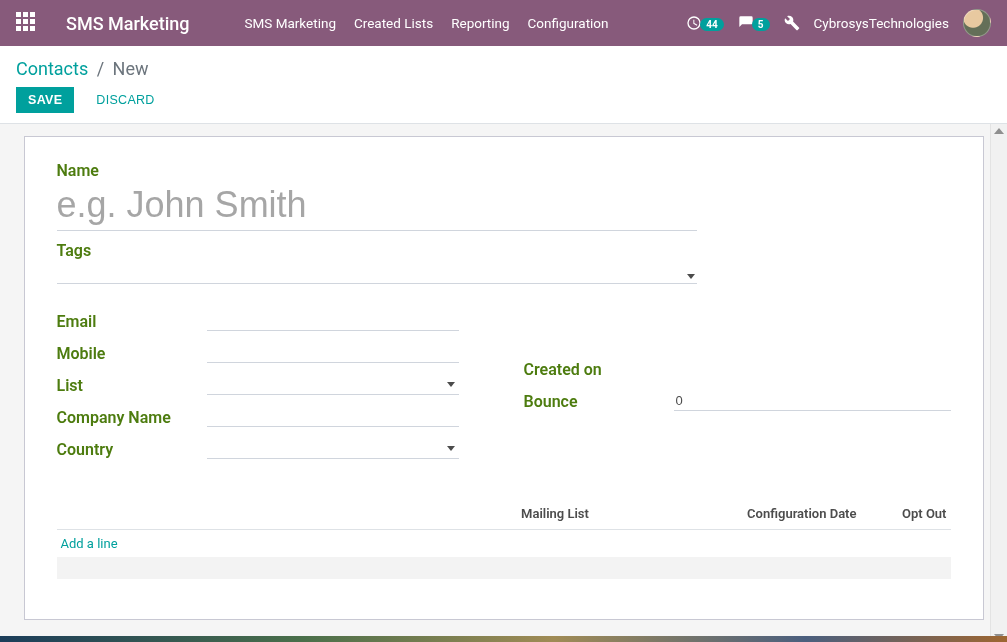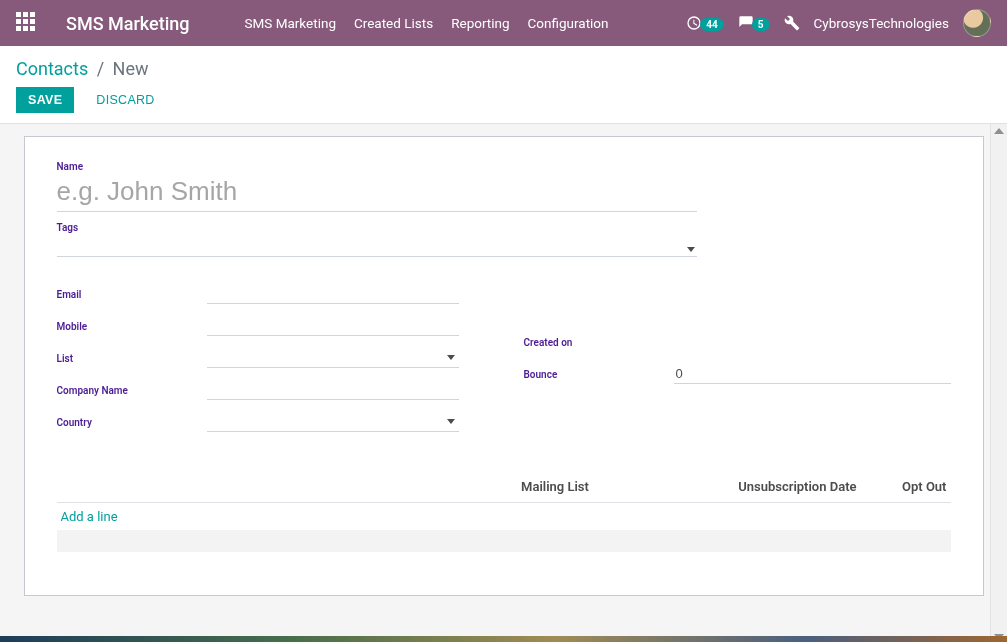--- a/index.html
+++ b/index.html
@@ -27,24 +27,24 @@
   .breadcrumb .sep { color: #6c757d; padding: 0 4px; }
   .breadcrumb .cur { color: #6c757d; }
   .buttons { display: flex; gap: 10px; align-items: center; }
   .btn { padding: 6px 12px; font-size: 12.5px; border: none; cursor: pointer; font-weight: 600; letter-spacing: .3px; }
   .btn-primary { background: #00a09d; color: #fff; }
   .btn-link { background: transparent; color: #00a09d; font-weight: 500; }
 
   
   .view { padding: 12px 16px; background: #f5f5f5; height: calc(642px - 46px - 76px); overflow-y: auto; position: relative; }
   .sheet { background: #fff; border: 1px solid #c8c8d3; max-width: 960px; margin: 0 auto; padding: 24px 32px 40px; min-height: 460px; }
-  .label { font-weight: 600; color: #4c1d95; font-size: 10px; }
+  .label { font-weight: 600; color: #4d7c0f; font-size: 16px; }
 
   .name-block { margin-bottom: 10px; }
-  .name-input { width: 640px; font-size: 26px; color: #9b9b9b; border: none; border-bottom: 1px solid #d0d5dd; padding: 4px 0; outline: none; }
+  .name-input { width: 640px; font-size: 36px; color: #9b9b9b; border: none; border-bottom: 1px solid #d0d5dd; padding: 4px 0; outline: none; }
   .name-input::placeholder { color: #A6A6A6; }
 
   .tags-block { margin-bottom: 26px; }
   .tags-input-wrap { position: relative; width: 640px; border-bottom: 1px solid #d0d5dd; height: 24px; display:flex; align-items:center; }
   .caret { position: absolute; right: 2px; bottom: 4px; width: 0; height: 0; border-left: 4px solid transparent; border-right: 4px solid transparent; border-top: 5px solid #4c4c4c; }
 
   .two-col { display: flex; gap: 40px; align-items: center; }
   .col { flex: 1; }
   .field-row { display: flex; align-items: center; margin-bottom: 10px; min-height: 22px; }
   .field-row .label { width: 150px; flex-shrink: 0; }
@@ -183,21 +183,21 @@
           <input class="input" style="max-width: 300px;" value="0">
         </div>
       </div>
     </div>
 
     <div class="table-block">
       <table class="tbl">
         <thead>
           <tr>
             <th style="width:60%">Mailing List</th>
-            <th>Unsubscription Date</th>
+            <th>Configuration Date</th>
             <th style="width:90px">Opt Out</th>
           </tr>
         </thead>
         <tbody>
           <tr>
             <td><span class="addline">Add a line</span></td>
             <td></td>
               <td></td>
           </tr>
         </tbody>

